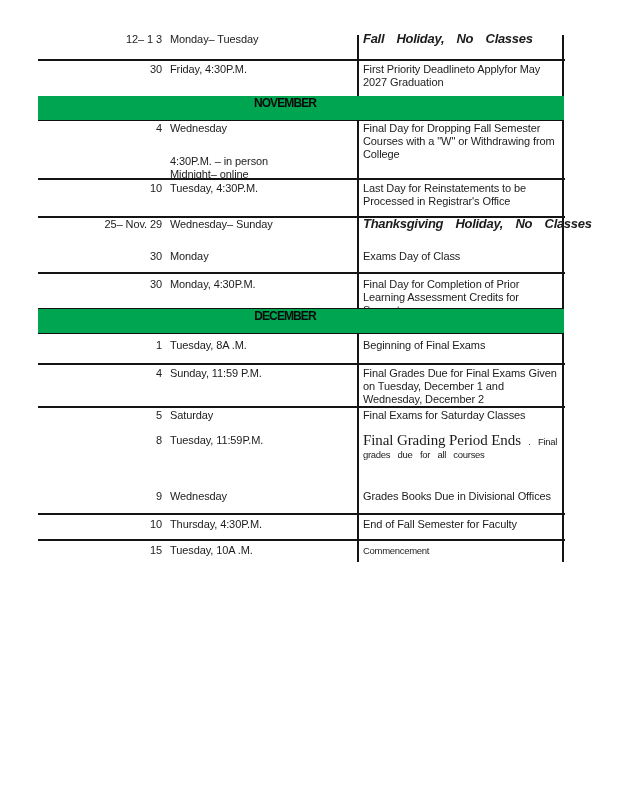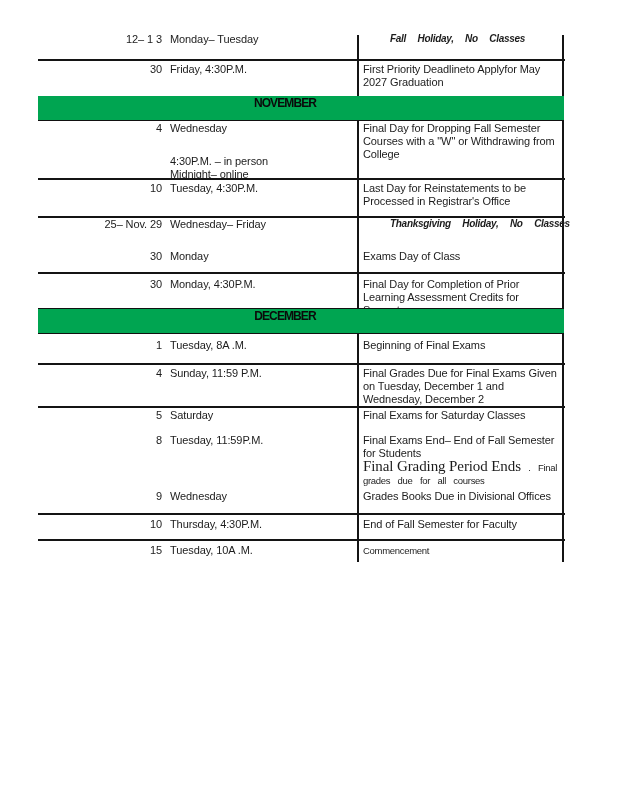--- a/index.html
+++ b/index.html
@@ -28,22 +28,22 @@
     font-weight:bold;font-size:12px;letter-spacing:-0.9px;color:#0a0a0a;
     padding-top:1px;margin-right:32px;
   }
   
   .row{position:absolute;left:0;width:618px;}
   .cell-date{position:absolute;left:40px;width:122px;text-align:right;}
   .cell-day{position:absolute;left:170px;width:182px;}
   .cell-desc{position:absolute;left:363px;width:196px;}
   .day-sub{margin-top:20px;}
   .holiday{
-    font-style:italic;font-weight:bold;font-size:10px;
-    word-spacing:9px;letter-spacing:-0.3px;white-space:nowrap;line-height:12px;margin-left:27px;
+    font-style:italic;font-weight:bold;font-size:13px;
+    word-spacing:9px;letter-spacing:-0.3px;white-space:nowrap;line-height:12px;
   }
   .small-cond{font-size:9.5px;word-spacing:5px;letter-spacing:-0.3px;}
   .grading{font-size:15px;font-family:Liberation Serif, serif;}
 </style>
 </head>
 <body>
 
 <div class="page">
 
   <div class="vline divider"></div>
@@ -88,21 +88,21 @@
   </div>
 
   <div class="row" style="top:182px">
     <div class="cell-date">10</div>
     <div class="cell-day">Tuesday, 4:30P.M.</div>
     <div class="cell-desc">Last Day for Reinstatements to be Processed in Registrar's Office</div>
   </div>
 
   <div class="row" style="top:218px">
     <div class="cell-date">25– Nov. 29</div>
-    <div class="cell-day">Wednesday– Friday</div>
+    <div class="cell-day">Wednesday– Sunday</div>
     <div class="cell-desc holiday">Thanksgiving Holiday, No Classes</div>
   </div>
 
   <div class="row" style="top:250px">
     <div class="cell-date">30</div>
     <div class="cell-day">Monday</div>
     <div class="cell-desc">Exams Day of Class</div>
   </div>
 
   <div class="row" style="top:278px">
@@ -126,21 +126,20 @@
   <div class="row" style="top:409px">
     <div class="cell-date">5</div>
     <div class="cell-day">Saturday</div>
     <div class="cell-desc">Final Exams for Saturday Classes</div>
   </div>
 
   <div class="row" style="top:434px">
     <div class="cell-date">8</div>
     <div class="cell-day">Tuesday, 11:59P.M.</div>
     <div class="cell-desc">
-      <div>Final Exams End– End of Fall Semester for Students</div>
       <div><span class="grading">Final Grading Period Ends</span><span class="small-cond"> . Final grades due for all courses</span></div>
     </div>
   </div>
 
   <div class="row" style="top:490px">
     <div class="cell-date">9</div>
     <div class="cell-day">Wednesday</div>
     <div class="cell-desc">Grades Books Due in Divisional Offices</div>
   </div>
 

